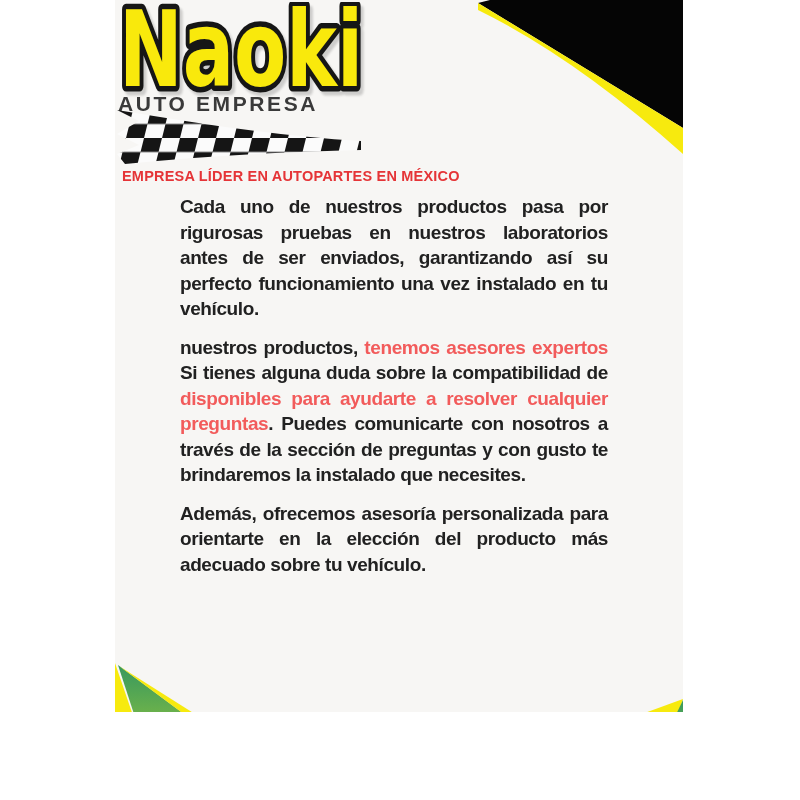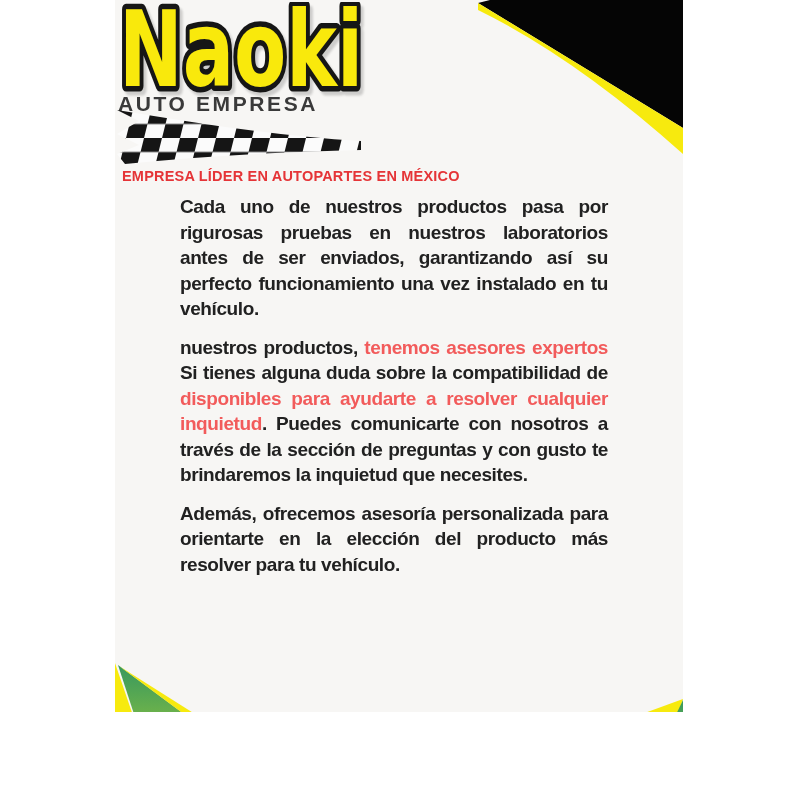--- a/index.html
+++ b/index.html
@@ -68,28 +68,28 @@
             <div class="line"><span>Cada uno de nuestros productos pasa por</span></div>
             <div class="line"><span>rigurosas pruebas en nuestros laboratorios</span></div>
             <div class="line"><span>antes de ser enviados, garantizando así su</span></div>
             <div class="line"><span>perfecto funcionamiento una vez instalado en tu</span></div>
             <div class="line last"><span>vehículo.</span></div>
           </div>
           <div class="para">
             <div class="line"><span>nuestros productos, </span><span class="red">tenemos asesores expertos</span></div>
             <div class="line"><span>Si tienes alguna duda sobre la compatibilidad de</span></div>
             <div class="line"><span class="red">disponibles para ayudarte a resolver cualquier</span></div>
-            <div class="line"><span class="red">inquietud</span><span>. Puedes comunicarte con nosotros a</span></div>
+            <div class="line"><span class="red">preguntas</span><span>. Puedes comunicarte con nosotros a</span></div>
             <div class="line"><span>través de la sección de preguntas y con gusto te</span></div>
-            <div class="line last"><span>brindaremos la inquietud que necesites.</span></div>
+            <div class="line last"><span>brindaremos la instalado que necesites.</span></div>
           </div>
           <div class="para">
             <div class="line"><span>Además, ofrecemos asesoría personalizada para</span></div>
             <div class="line"><span>orientarte en la elección del producto más</span></div>
-            <div class="line last"><span>resolver para tu vehículo.</span></div>
+            <div class="line last"><span>adecuado sobre tu vehículo.</span></div>
           </div>
         </div>
     </div>
 
     <svg class="bottom-deco" width="568" height="150" viewBox="0 0 568 150">
       <defs>
         <linearGradient id="gradGreenL" x1="0" y1="0" x2="0" y2="1">
           <stop offset="0" stop-color="#37985e"></stop>
           <stop offset="1" stop-color="#c6dd2b"></stop>
         </linearGradient>

